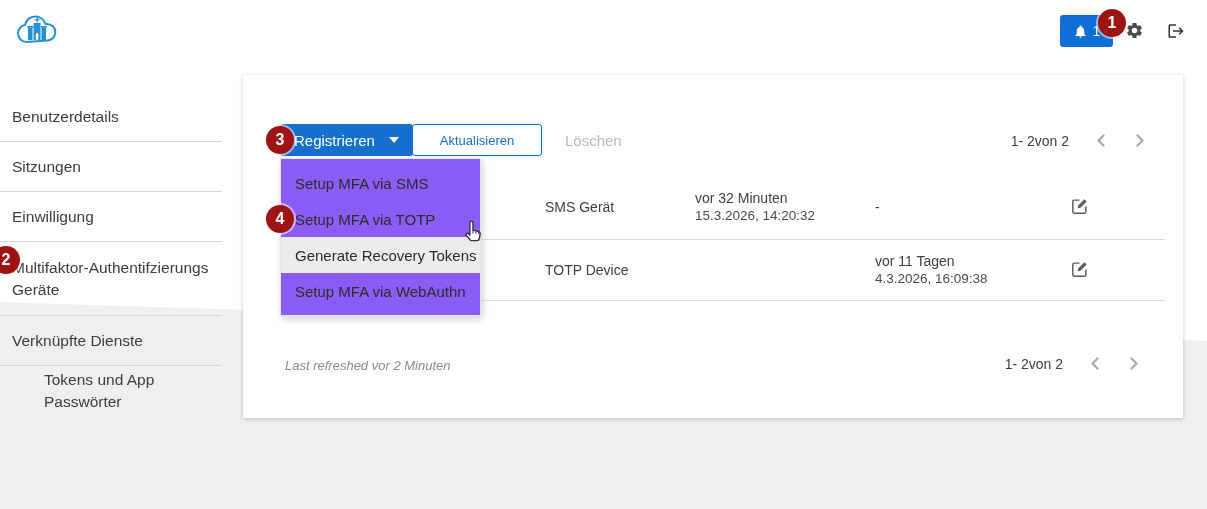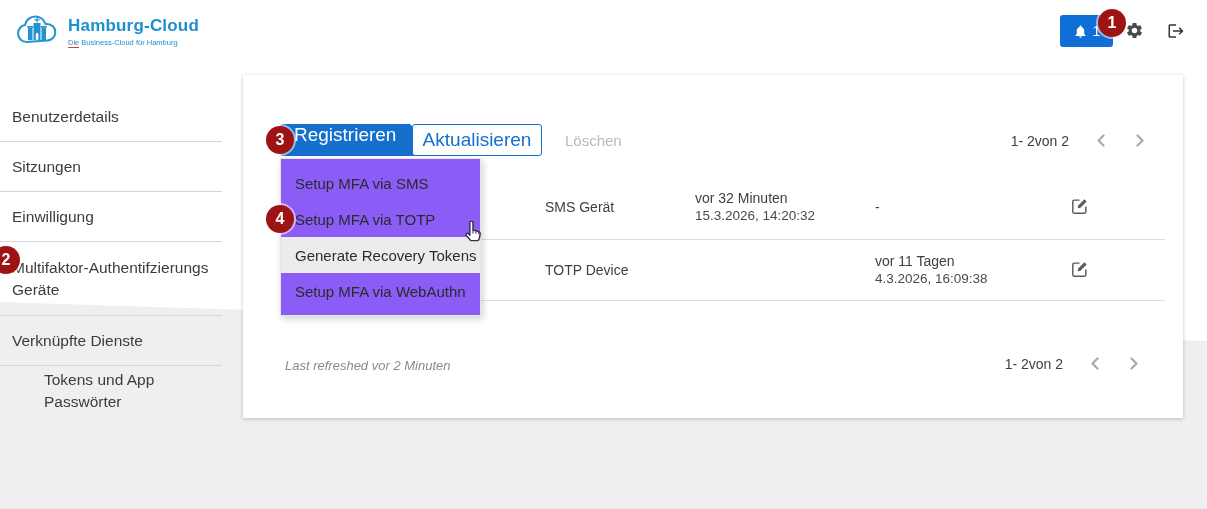--- a/index.html
+++ b/index.html
@@ -39,26 +39,26 @@
     border-bottom:1px solid #d6d6d6; padding-left:12px; font-size:15.5px; color:#3c3c3c;
     line-height:22px; cursor:pointer; }
   .sb-item.tall { min-height:74px; }
   .sb-item.last { border-bottom:none;padding-left:44px; }
 
   
   .card { position:absolute; left:243px; top:75px; width:940px; height:343px; background:#fff;
     box-shadow:0 1px 4px rgba(0,0,0,.22); }
 
   .btn-primary { position:absolute; left:37px; top:49px; height:32px; padding:0 14px; background:#1470cc;
-    color:#fff; border:none; border-radius:3px; font-size:19px; display:flex; align-items:flex-start;
+    color:#fff; border:none; border-radius:3px; font-size:15px; display:flex; align-items:center;
     cursor:pointer; font-family:inherit; }
   .caret-down { width:0; height:0; border-left:5px solid transparent; border-right:5px solid transparent;
     border-top:6px solid #fff; margin-left:14px; }
   .btn-outline { position:absolute; left:169px; top:49px; width:130px; height:32px; background:#fff;
-    color:#1470cc; border:1px solid #1470cc; border-radius:3px; font-size:19px; cursor:pointer; font-family:inherit; }
+    color:#1470cc; border:1px solid #1470cc; border-radius:3px; font-size:13px; cursor:pointer; font-family:inherit; }
   .btn-disabled { position:absolute; left:322px; top:49px; height:32px; background:none; border:none;
     color:#b9b9b9; font-size:15px; cursor:default; font-family:inherit; display:flex; align-items:center; }
 
   .pager { position:absolute; display:flex; align-items:flex-end; gap:25px; font-size:14px; color:#3f3f3f; }
   .pager-top { right:36px; top:57px; }
   .pager-bottom { right:42px; top:280px; }
   .pg-btn { background:none; border:none; cursor:pointer; padding:2px; display:flex; align-items:center; }
 
   
   .tbl { position:absolute; left:42px; top:100px; width:880px; font-size:14px; color:#3f3f3f; }
@@ -99,26 +99,20 @@
         <rect x="14" y="18" width="4.5" height="12" fill="#2492d0"></rect>
         <rect x="27.5" y="18" width="4.5" height="12" fill="#2492d0"></rect>
         <rect x="19.5" y="13" width="7" height="17" fill="#2492d0"></rect>
         <rect x="13.3" y="16" width="6" height="1.8" fill="#2492d0"></rect>
         <rect x="26.8" y="16" width="6" height="1.8" fill="#2492d0"></rect>
         <rect x="22.5" y="7.5" width="1.2" height="5" fill="#2492d0"></rect>
         <rect x="20.6" y="9.2" width="5" height="1.2" fill="#2492d0"></rect>
         <rect x="21.8" y="23" width="2.6" height="7" rx="1.3" fill="#fff"></rect>
       </svg>
     </span>
-    <span class="logo-text">
-      <span class="logo-title" style="display:block">Hamburg-Cloud</span>
-      <span class="logo-sub" style="display:block">
-        <span class="logo-sub-accent">Die</span><span>Business-Cloud für Hamburg</span>
-      </span>
-    </span>
   </div>
 
   <button class="bell-btn">
     <span style="display:flex">
       <svg width="15" height="15" viewBox="0 0 24 24" fill="#fff">
         <path d="M12 22c1.1 0 2-.9 2-2h-4c0 1.1.9 2 2 2zm6-6v-5c0-3.07-1.63-5.64-4.5-6.32V4c0-.83-.67-1.5-1.5-1.5S10.5 3.17 10.5 4v.68C7.64 5.36 6 7.92 6 11v5l-2 2v1h16v-1l-2-2z"></path>
       </svg>
     </span>
     <span>1</span>
   </button>

